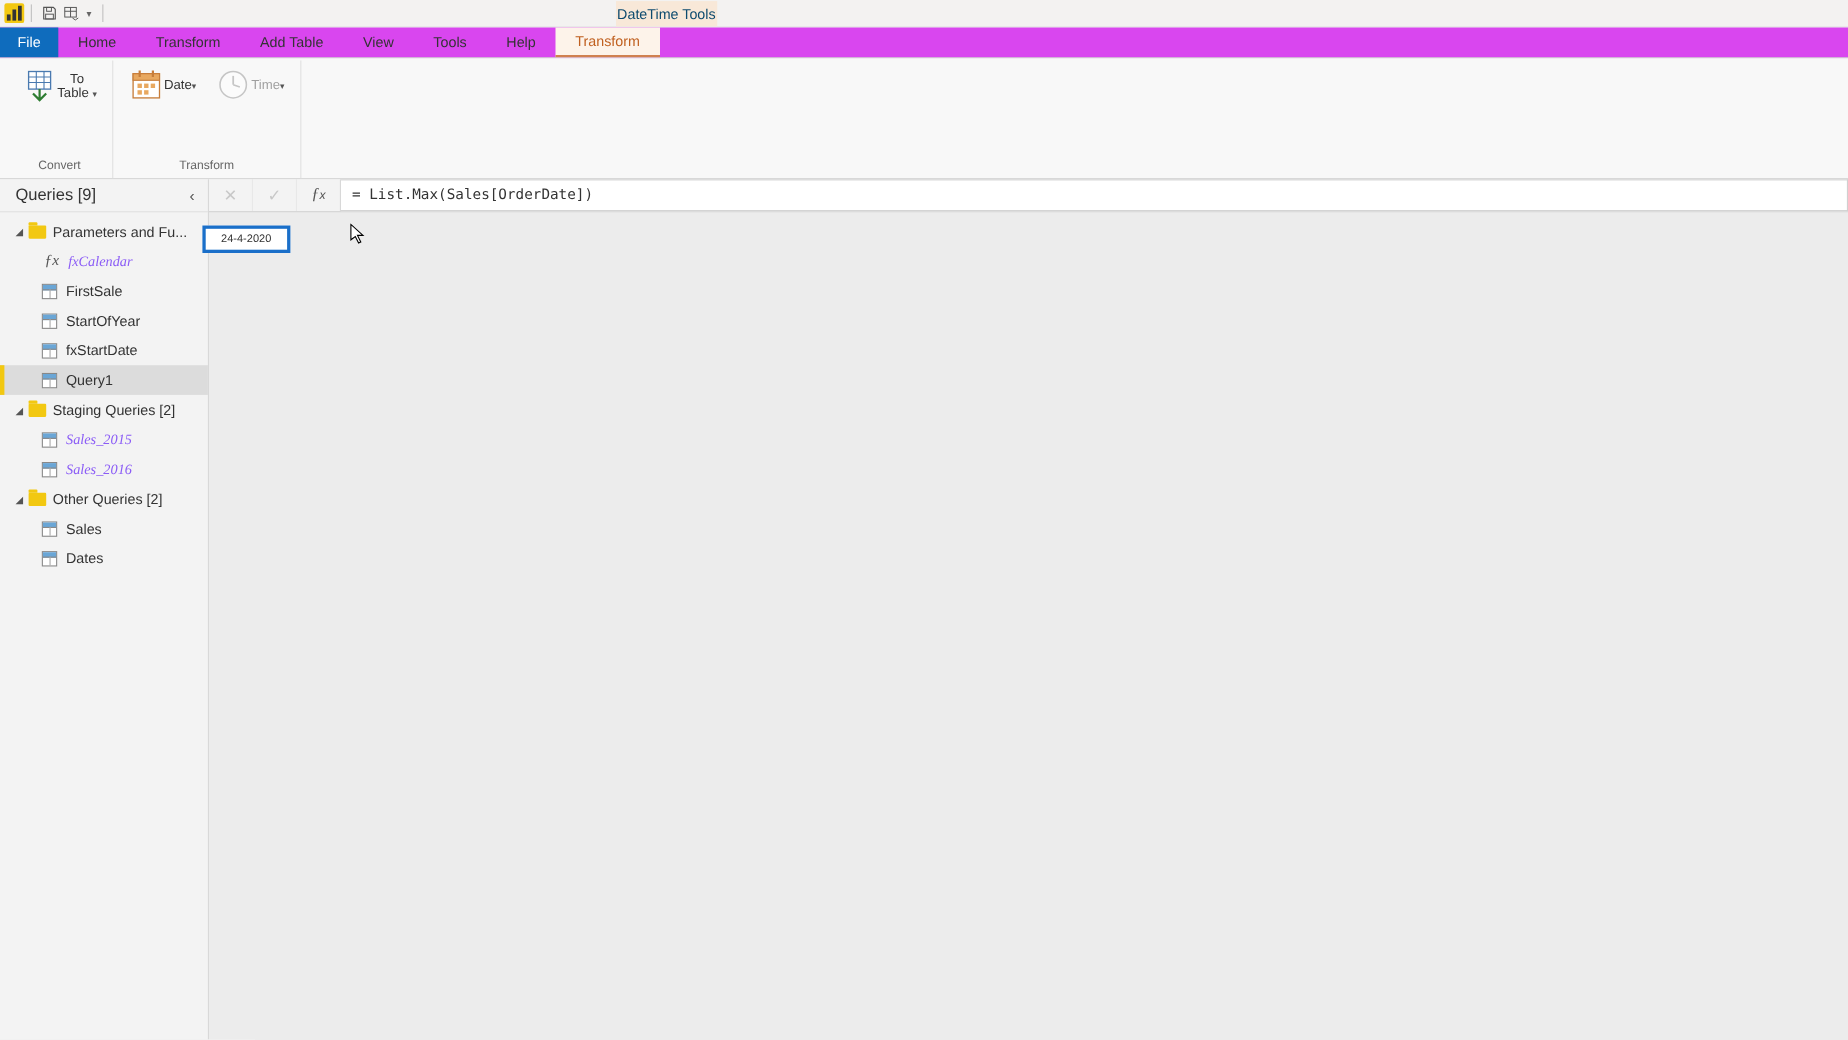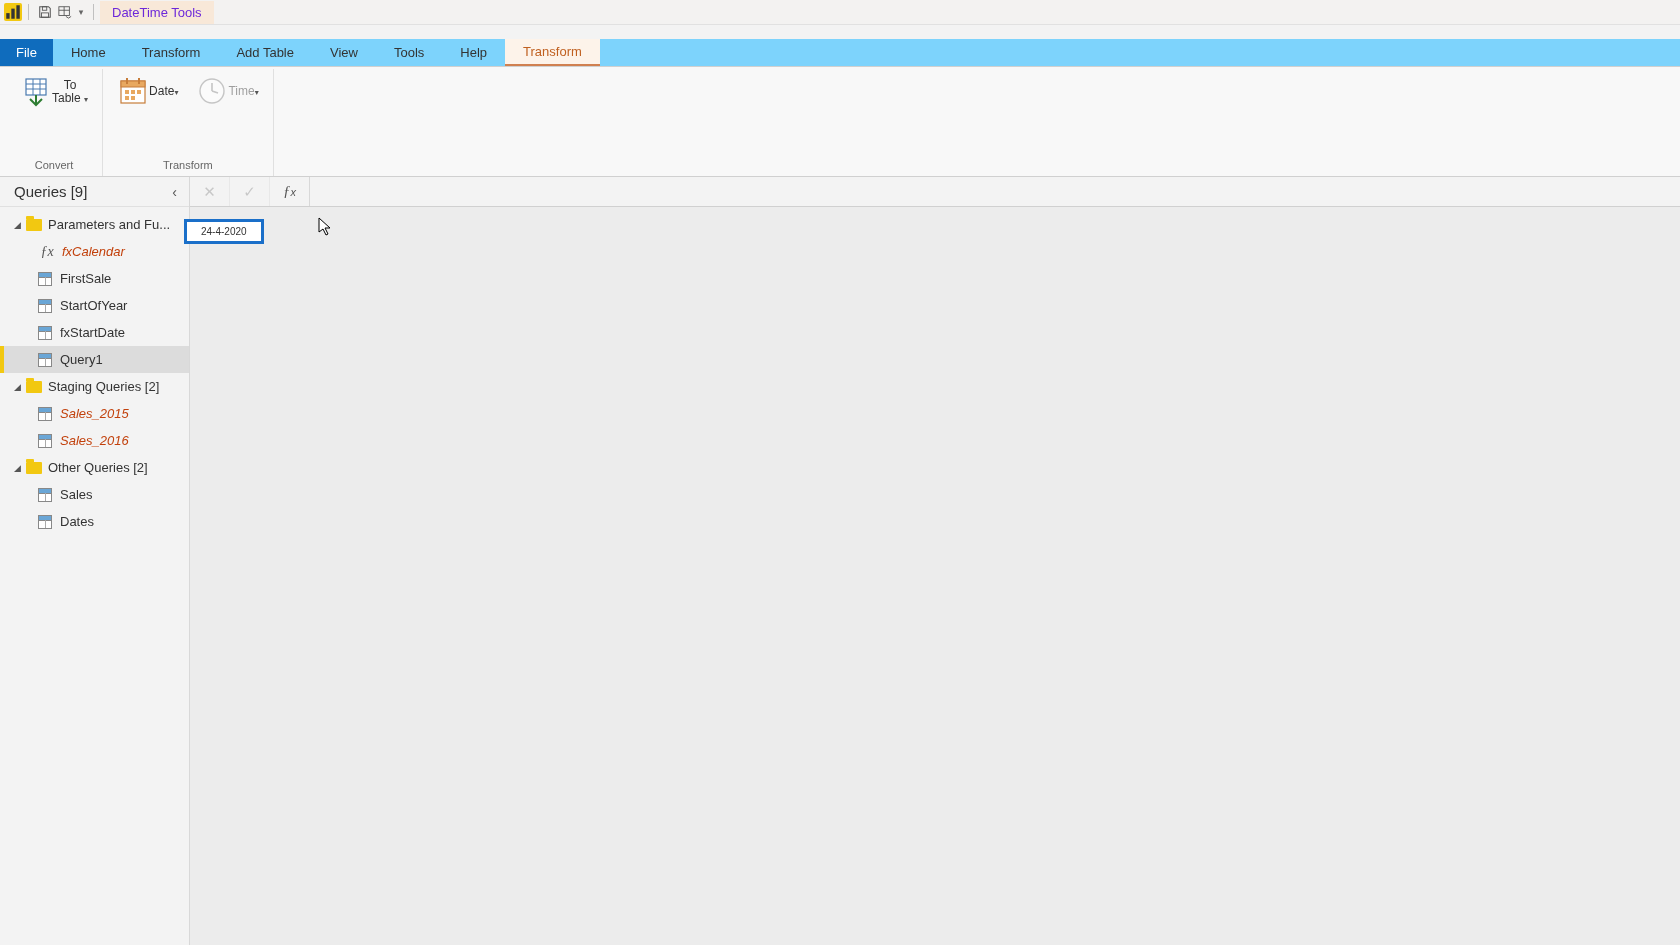--- a/index.html
+++ b/index.html
@@ -4,25 +4,25 @@
   <style>
     * { box-sizing: border-box; margin: 0; padding: 0; font-family: 'Segoe UI', Tahoma, sans-serif; }
     body { background: #f3f3f3; font-size: 13px; color: #333; overflow: hidden; width: 1680px; height: 945px; }
     
     
     .titlebar { height: 25px; background: #f3f2f1; display: flex; align-items: center; border-bottom: 1px solid #e1e1e1; }
     .app-icon { width: 18px; height: 18px; margin-left: 4px; background: #f2c811; display: flex; align-items: center; justify-content: center; font-weight: bold; font-size: 11px; color: #000; border-radius: 2px; }
     .qat-sep { width: 1px; height: 16px; background: #c0c0c0; margin: 0 6px; }
     .qat-btn { width: 20px; height: 20px; display: flex; align-items: center; justify-content: center; color: #555; cursor: pointer; }
     .qat-btn svg { width: 14px; height: 14px; }
-    .context-tab { background: #f8e8d8; color: #6d28d9; padding: 4px 12px; font-size: 13px; }
+    .context-tab { background: #f8e8d8; color: #0c4a6e; padding: 4px 1px; font-size: 13px; margin-left: 460px; }
     .doc-title { margin-left: 18px; color: #444; font-size: 13px; }
     
     
-    .ribbon-tabs { height: 28px; background: #7dd3fc; display: flex; align-items: stretch; border-bottom: 1px solid #d0d0d0; margin-top: 14px; }
+    .ribbon-tabs { height: 28px; background: #d946ef; display: flex; align-items: stretch; border-bottom: 1px solid #d0d0d0; }
     .rtab { padding: 0 18px; display: flex; align-items: center; cursor: pointer; font-size: 13px; color: #333; }
     .rtab.file { background: #0f6cbd; color: #fff; font-weight: normal; padding: 0 16px; }
     .rtab.contextual { color: #c06020; background: #fdf3ea; border-bottom: 2px solid #d08050; }
     
     
     .ribbon-body { height: 110px; background: #f8f8f8; border-bottom: 1px solid #d0d0d0; display: flex; padding: 2px 6px 0; }
     .ribbon-group { display: flex; flex-direction: column; align-items: center; padding: 2px 6px; border-right: 1px solid #e0e0e0; }
     .ribbon-group-items { display: flex; gap: 2px; flex: 1; align-items: flex-start; }
     .ribbon-group-label { font-size: 11px; color: #666; padding: 2px 0 3px; }
     .rbtn { display: flex; flex-direction: row; align-items: center; justify-content: flex-start; padding: 4px 8px; cursor: pointer; min-width: 44px; }
@@ -43,21 +43,21 @@
     .tree-item.group { font-size: 13px; }
     .tree-item.child { padding-left: 38px; }
     .tree-item.selected { background: #dcdcdc; border-left: 4px solid #f2c811; padding-left: 34px; }
     .expander { width: 10px; font-size: 9px; color: #555; margin-right: 2px; }
     .folder-icon { width: 16px; height: 12px; background: #f2c811; border-radius: 1px; margin-right: 6px; position: relative; }
     .folder-icon::before { content: ''; position: absolute; top: -3px; left: 0; width: 8px; height: 3px; background: #f2c811; border-radius: 1px 1px 0 0; }
     .table-icon { width: 14px; height: 14px; border: 1px solid #888; background: #fff; margin-right: 8px; position: relative; flex-shrink: 0; }
     .table-icon::before { content: ''; position: absolute; top: 0; left: 0; right: 0; height: 4px; background: #6aa6d6; border-bottom: 1px solid #888; }
     .table-icon::after { content: ''; position: absolute; top: 4px; left: 50%; width: 1px; bottom: 0; background: #aaa; }
     .fx-icon { width: 18px; font-style: italic; font-family: 'Times New Roman', serif; font-size: 14px; color: #555; margin-right: 6px; text-align: center; }
-    .italic { font-style: italic; color: #c2410c; }
+    .italic { font-style: italic; color: #8b5cf6; font-family: Liberation Serif, serif; }
     
     
     .editor-area { flex: 1; background: #ececec; position: relative; }
     .formula-bar { height: 30px; display: flex; align-items: stretch; border-bottom: 1px solid #d0d0d0; background: #f3f3f3; }
     .fbar-btn { width: 40px; display: flex; align-items: center; justify-content: center; border-right: 1px solid #d8d8d8; color: #888; cursor: pointer; font-size: 15px; }
     .fbar-btn.dim { opacity: 0.4; }
     .fbar-fx { font-family: 'Times New Roman', serif; font-style: italic; font-size: 15px; color: #555; }
     .formula-input { flex: 1; background: #fff; border: none; padding: 0 10px; font-family: Consolas, monospace; font-size: 13px; color: #333; outline: none; border: 1px solid #d0d0d0; border-left: none; }
     
     .result-cell { position: absolute; top: 42px; left: -6px; background: #fff; border: 3px solid #1a6fc9; padding: 4px 14px; font-size: 10px; color: #333; min-width: 70px; }
@@ -224,20 +224,21 @@
       </div>
   </div>
 
   <div class="editor-area">
     <div class="formula-bar">
       <div class="fbar-btn dim">✕</div>
       <div class="fbar-btn dim">✓</div>
       <div class="fbar-btn">
           <span class="fbar-fx">ƒ<span style="font-size:11px;">x</span></span>
         </div>
+      <input class="formula-input" value="= List.Max(Sales[OrderDate])" style="">
     </div>
     <div class="result-cell">24-4-2020</div>
     <div class="cursor-pointer">
       <svg width="16" height="20" viewBox="0 0 16 20">
           <path d="M1 1 L1 15 L5 12 L8 18 L10 17 L7 11 L12 11 Z" fill="#fff" stroke="#000" stroke-width="1"></path>
         </svg>
     </div>
   </div>
 </div>
 

